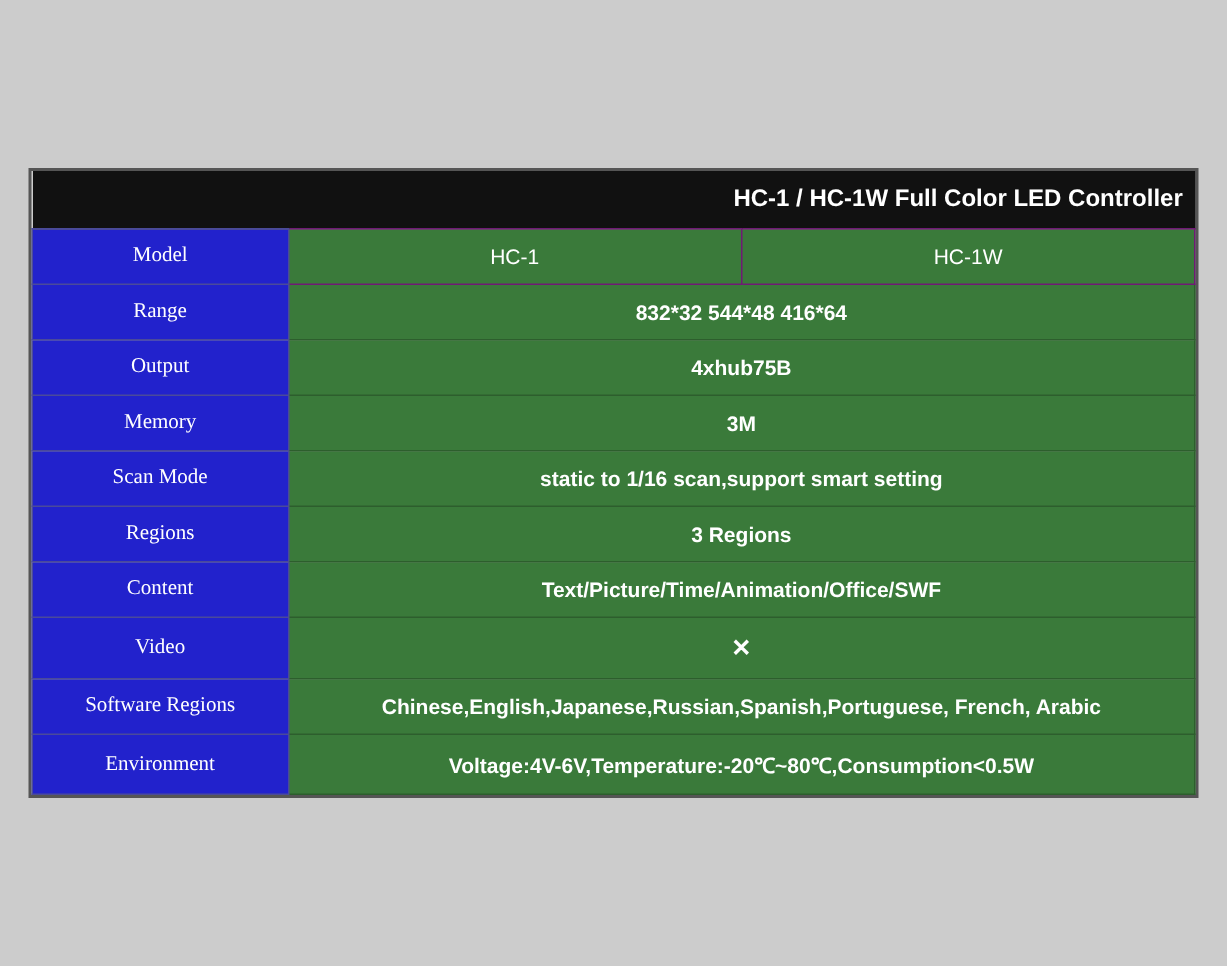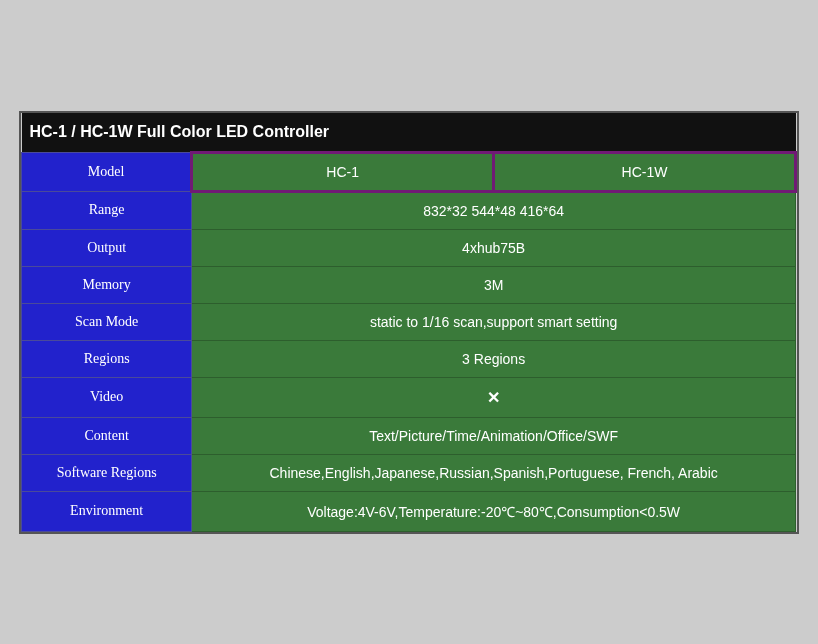--- a/index.html
+++ b/index.html
@@ -16,21 +16,21 @@
       border: 2px solid #555;
       border-collapse: collapse;
     }
     table {
       width: 100%;
       border-collapse: collapse;
     }
     .header-row td {
       background: #111;
       color: #fff;
-      text-align: left;
+      text-align: right;
       font-size: 16px;
       font-weight: bold;
       padding: 10px 8px;
     }
     .label-cell {
       background: #2222cc;
       color: #fff;
       text-align: center;
       font-size: 14px;
       padding: 10px 6px;
@@ -38,29 +38,30 @@
       border: 1px solid #4a4a9a;
       font-family: Liberation Serif, serif;
     }
     .value-cell {
       background: #3a7a3a;
       color: #fff;
       text-align: center;
       font-size: 14px;
       padding: 10px 8px;
       border: 1px solid #2d5e2d;
+      font-weight: bold;
     }
     .value-cell-split {
       background: #3a7a3a;
       color: #fff;
       text-align: center;
       font-size: 14px;
       padding: 10px 8px;
       width: 39%;
-      border: 3px solid #701a75;
+      border: 1px solid #701a75;
     }
     .bold-x {
       font-weight: bold;
       font-size: 16px;
     }
     tr {
       border-bottom: 1px solid #4a4a4a;
     }
   </style>
 </head>
@@ -91,26 +92,26 @@
         </tr>
         <tr>
           <td class="label-cell">Scan Mode</td>
           <td class="value-cell" colspan="2">static to 1/16 scan,support smart setting</td>
         </tr>
         <tr>
           <td class="label-cell">Regions</td>
           <td class="value-cell" colspan="2">3 Regions</td>
         </tr>
         <tr>
+          <td class="label-cell">Content</td>
+          <td class="value-cell" colspan="2">Text/Picture/Time/Animation/Office/SWF</td>
+        </tr>
+        <tr>
           <td class="label-cell">Video</td>
           <td class="value-cell bold-x" colspan="2">✕</td>
-        </tr>
-        <tr>
-          <td class="label-cell">Content</td>
-          <td class="value-cell" colspan="2">Text/Picture/Time/Animation/Office/SWF</td>
         </tr>
         <tr>
           <td class="label-cell">Software Regions</td>
           <td class="value-cell" colspan="2">Chinese,English,Japanese,Russian,Spanish,Portuguese, French, Arabic</td>
         </tr>
         <tr>
           <td class="label-cell">Environment</td>
           <td class="value-cell" colspan="2">Voltage:4V-6V,Temperature:-20℃~80℃,Consumption&lt;0.5W</td>
         </tr>
       </tbody>

